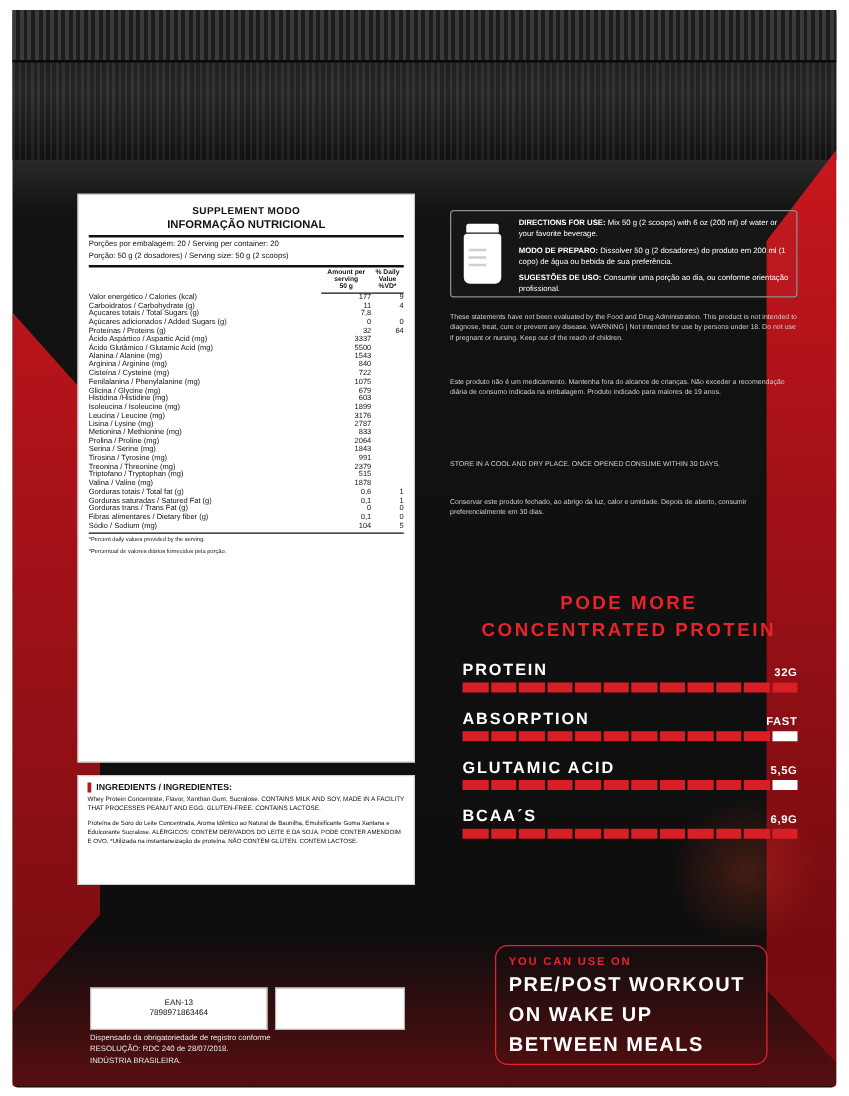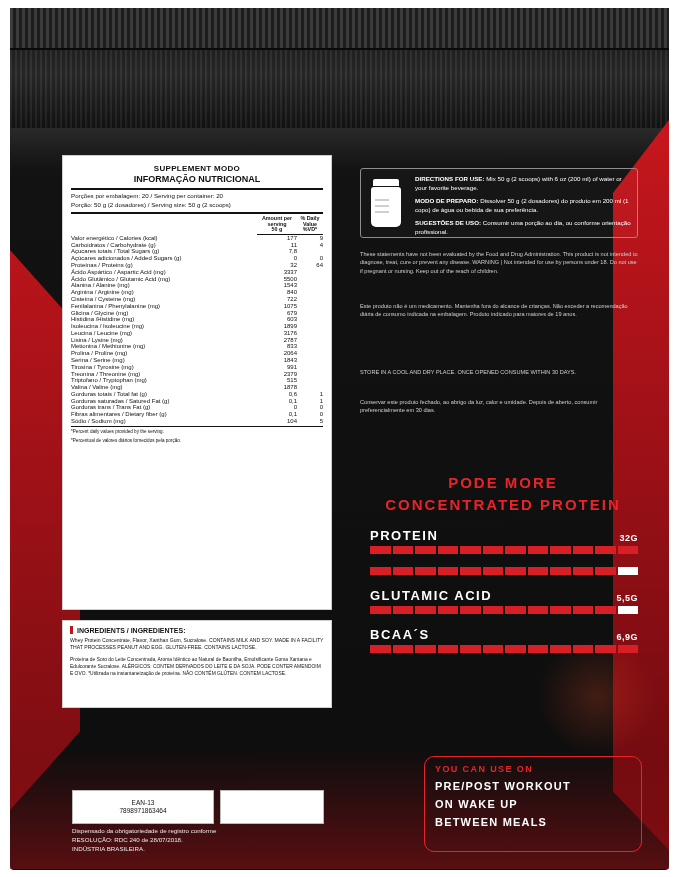--- a/index.html
+++ b/index.html
@@ -89,24 +89,24 @@
   .meters{position:absolute;left:370px;top:528px;width:268px;}
   .meter{margin-bottom:13px;}
   .meter-top{display:flex;align-items:flex-end;justify-content:space-between;margin-bottom:3px;text-align:center;}
   .meter-name{color:#fff;font-weight:bold;font-size:13px;letter-spacing:1.5px;}
   .meter-val{color:#fff;font-weight:bold;font-size:9px;letter-spacing:.5px;}
   .blocks{display:flex;gap:2px;}
   .blk{flex:1;height:8px;background:#d81f26;}
   .blk.off{background:#fff;}
 
   
-  .usebox{position:absolute;left:424px;top:756px;width:218px;height:96px;
+  .usebox{position:absolute;left:396px;top:756px;width:218px;height:96px;
       border:1px solid #e8242b;border-radius:10px;box-sizing:border-box;padding:7px 10px;}
   .usetitle{color:#e8242b;font-size:9px;letter-spacing:1.4px;font-weight:bold;margin:0 0 6px;}
-  .useitem{color:#fff;font-size:11px;letter-spacing:1.2px;font-weight:bold;margin:0 0 6px;}
+  .useitem{color:#fff;font-size:16px;letter-spacing:1.2px;font-weight:bold;margin:0 0 6px;}
 
   .hot{position:absolute;right:22px;bottom:120px;width:120px;height:120px;border-radius:50%;
       background:radial-gradient(circle,rgba(255,80,40,.22),rgba(255,0,0,0) 70%);}
 </style>
 </head>
 <body>
 
 <div class="page">
   <div class="bag"></div>
   <div class="bag-top"></div>
@@ -347,20 +347,24 @@
           <span class="blk"></span>
           <span class="blk"></span>
           <span class="blk"></span>
           <span class="blk"></span>
           <span class="blk"></span>
           <span class="blk"></span>
           <span class="blk"></span>
         </div>
       </div>
       <div class="meter">
+        <div class="meter-top">
+          <span class="meter-name">ABSORPTION</span>
+          <span class="meter-val">FAST</span>
+        </div>
         <div class="blocks">
           <span class="blk"></span>
           <span class="blk"></span>
           <span class="blk"></span>
           <span class="blk"></span>
           <span class="blk"></span>
           <span class="blk"></span>
           <span class="blk"></span>
           <span class="blk"></span>
           <span class="blk"></span>

